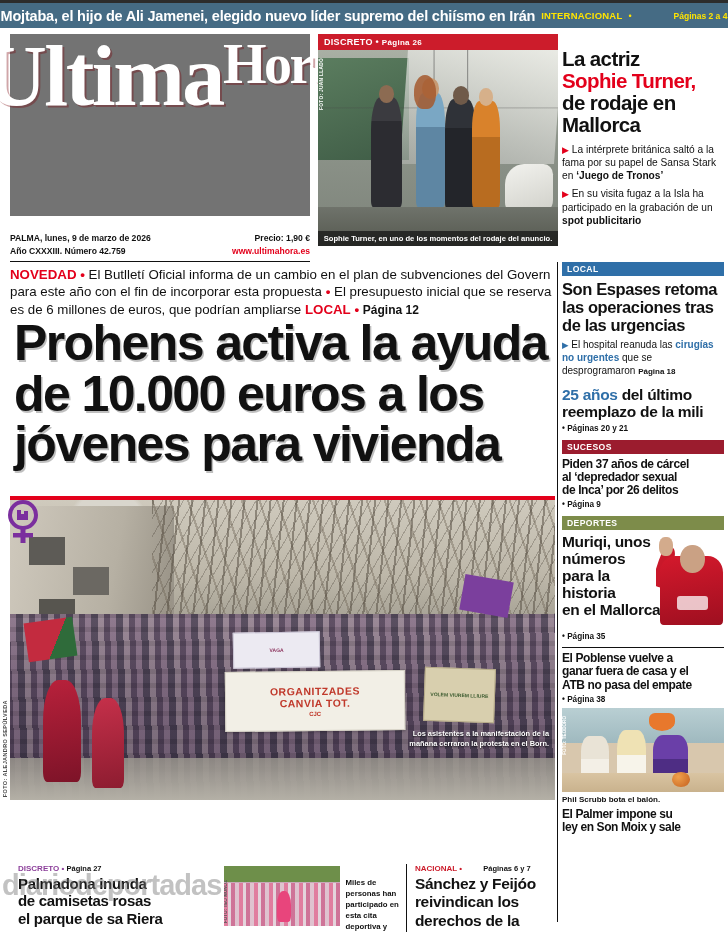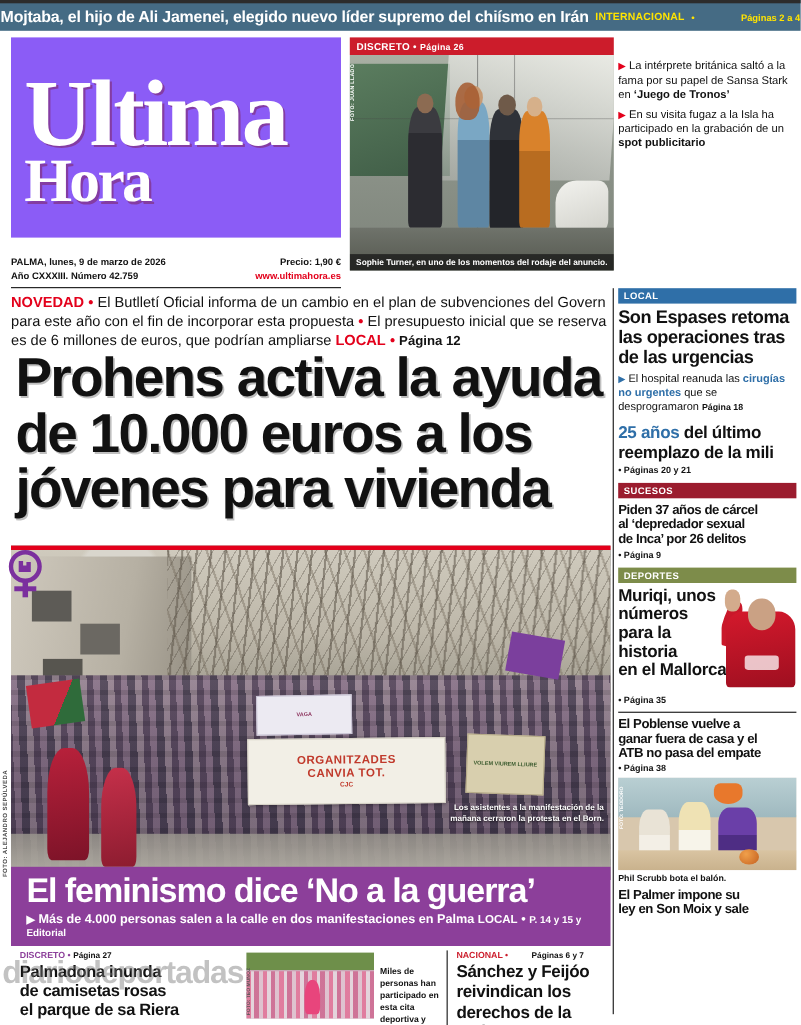--- a/index.html
+++ b/index.html
@@ -25,23 +25,23 @@
   .topbanner .tb-sec {
     color: #ffe400; font-size: 9.5px; font-weight: bold; letter-spacing: 0.2px;
   }
   .topbanner .tb-dot { color: #ffe400; font-size: 9px; }
   .topbanner .tb-pages { color: #ffe400; font-size: 8.5px; font-weight: bold; padding-left: 36px; }
 
   
   .leftcol { position: absolute; left: 10px; top: 34px; width: 300px; }
 
   .masthead {
-    width: 300px; height: 182px; background: #8b5cf6;
+    width: 300px; height: 182px; background: #737373;
     padding: 6px 10px 0 12px;
-    display: flex; flex-direction: column; justify-content: center;
+    display: flex; flex-direction: row; justify-content: center;
   }
   .mh-line {
     color: #ffffff; font-family: "Liberation Serif", serif;
     font-weight: bold; font-size: 86px; line-height: 0.86;
     letter-spacing: -2.5px;
     text-shadow: 2px 2px 0 rgba(120,0,10,0.35);
   }
   .mh-line.two { font-size: 56px; }
 
   .dateline {
@@ -406,20 +406,26 @@
       <div class="dp-p3"></div>
       <div class="dp-p4"></div>
       <div class="dp-white"></div>
       <div class="dp-ground"></div>
       <div class="dp-credit">FOTO: JUAN LLADÓ</div>
       <div class="dp-caption">Sophie Turner, en uno de los momentos del rodaje del anuncio.</div>
     </div>
   </div>
 
   <div class="sophie">
+    <div class="sp-head">
+      <div>La actriz</div>
+      <div class="red">Sophie Turner,</div>
+      <div>de rodaje en</div>
+      <div>Mallorca</div>
+    </div>
     <div class="sp-bullets">
       <div class="sp-b">
         <span class="tri">▶</span>
         <span>La intérprete británica saltó a la fama por su papel de Sansa Stark en </span><b>‘Juego de Tronos’</b>
       </div>
       <div class="sp-b">
         <span class="tri">▶</span>
         <span>En su visita fugaz a la Isla ha participado en la grabación de un </span><b>spot publicitario</b>
       </div>
     </div>
@@ -472,30 +478,20 @@
   <div class="fem-badge">
     <svg width="42" height="46" viewBox="0 0 42 46">
       <circle cx="21" cy="15" r="13" fill="none" stroke="#7b2f9e" stroke-width="4"></circle>
       <rect x="18.5" y="27" width="5" height="16" fill="#7b2f9e"></rect>
       <rect x="11" y="33" width="20" height="4.5" fill="#7b2f9e"></rect>
       <path d="M15 10 h4 v4 h3 v-3 h4 v9 h-11 z" fill="#7b2f9e"></path>
     </svg>
   </div>
   <div class="photo-credit-v">FOTO: ALEJANDRO SEPÚLVEDA</div>
 
-  <div class="purpleband">
-    <div class="pb-head">El feminismo dice ‘No a la guerra’</div>
-    <div class="pb-sub">
-      <span class="tri">▶</span>
-      <span>Más de 4.000 personas salen a la calle en dos manifestaciones en Palma</span>
-      <span class="sec">LOCAL</span>
-      <span>•</span>
-      <span class="pg">P. 14 y 15 y Editorial</span>
-    </div>
-  </div>
 
   <div class="bottomstrip">
     <div class="bs-left">
       <div class="bs-kick">
         <span>DISCRETO</span>
         <span>•</span>
         <span class="pg">Página 27</span>
       </div>
       <div class="bs-title">
         <div>Palmadona inunda</div>

